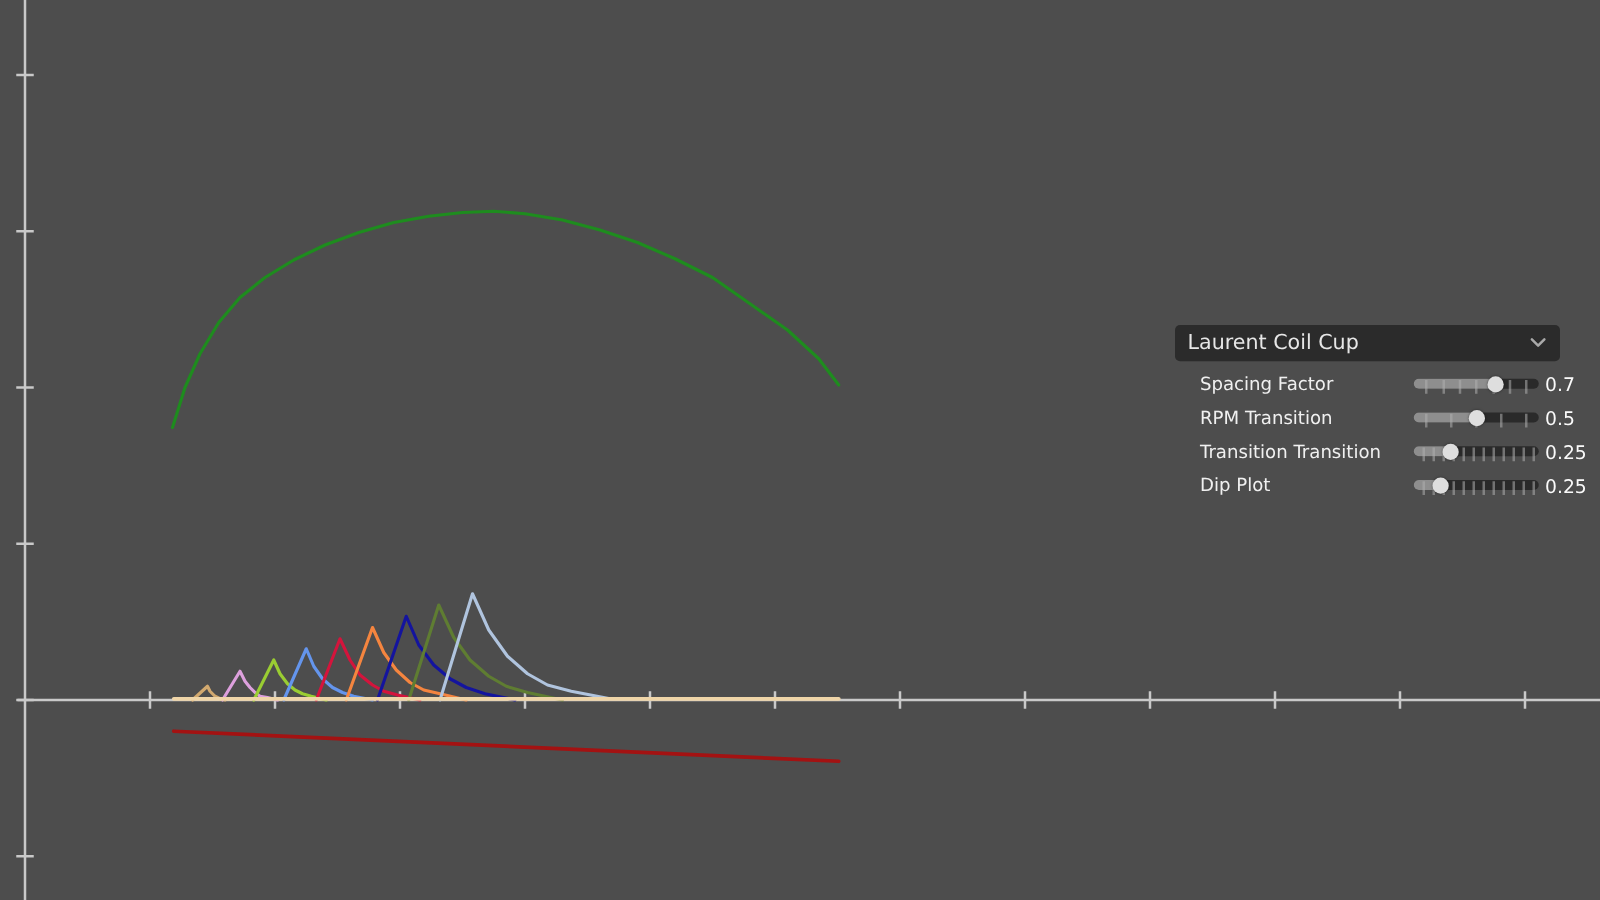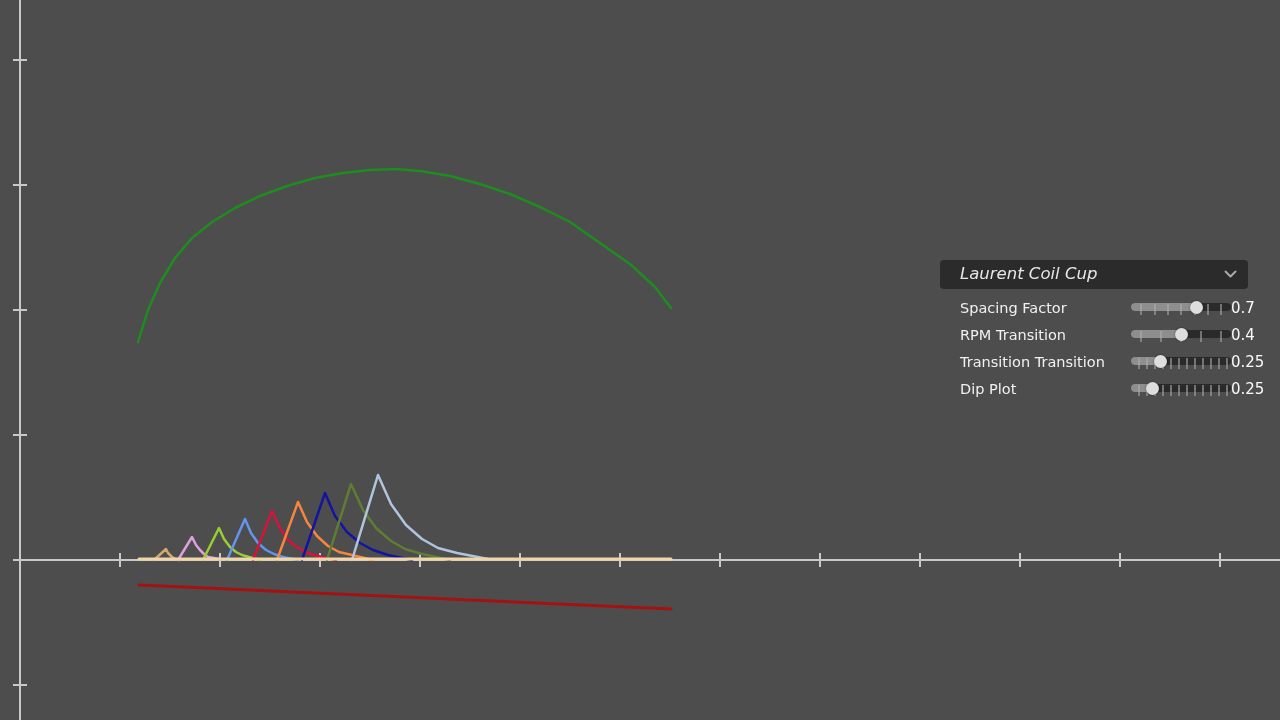--- a/index.html
+++ b/index.html
@@ -3,32 +3,32 @@
 <meta charset="utf-8">
 <style>
   html,body{margin:0;padding:0;}
   body{width:1280px;height:720px;overflow:hidden;background:#4D4D4D;
        font-family:"DejaVu Sans","Liberation Sans",sans-serif;}
   .stage{position:relative;width:1280px;height:720px;background:#4D4D4D;}
   #plot{position:absolute;left:0;top:0;width:1280px;height:720px;display:block;}
 
   .panel{position:absolute;left:940px;top:260px;width:308px;}
   .dropdown{height:29px;background:#2B2B2B;border-radius:4px;display:flex;
-            align-items:center;justify-content:space-between;padding:0 11px 0 20px;
-            box-sizing:border-box;margin-bottom:5px;cursor:pointer;font-style:italic;}
+            align-items:center;justify-content:space-between;padding:0 11px 0 10px;
+            box-sizing:border-box;margin-bottom:5px;cursor:pointer;}
   .dropdown .ddtext{color:#E6E6E6;font-size:16.5px;line-height:1;}
   .row{display:flex;align-items:center;height:27px;}
   .lbl{flex:0 0 171px;color:#F0F0F0;font-size:14.5px;white-space:nowrap;margin-left:20px;}
   .slider{position:relative;width:100px;height:27px;flex:0 0 100px;cursor:pointer;}
   .track{position:absolute;left:0;top:9px;width:100px;height:8px;background:#2A2A2A;border-radius:4px;}
   .fill{position:absolute;left:0;top:9px;height:8px;background:#8E8E8E;border-radius:4px;}
   .tick{position:absolute;top:10px;width:2px;height:11px;background:rgba(175,175,175,0.55);}
   .knob{position:absolute;top:7px;width:13px;height:13px;border-radius:50%;
         background:#DEDEDE;box-shadow:0 0 2px rgba(0,0,0,0.5);}
-  .val{color:#FAFAFA;font-size:15px;white-space:nowrap;}
+  .val{color:#FAFAFA;font-size:15px;margin-left:5px;white-space:nowrap;}
   .checkbox{width:14px;height:14px;background:#353535;border-radius:3px;cursor:pointer;}
 </style>
 </head>
 <body>
 
 <div class="stage">
   <svg id="plot" viewBox="0 0 1280 720">
       <line x1="20" y1="0" x2="20" y2="720" stroke="#C9C9C9" stroke-width="2"></line>
       <line x1="13" y1="60" x2="27" y2="60" stroke="#C9C9C9" stroke-width="2"></line>
       <line x1="13" y1="185" x2="27" y2="185" stroke="#C9C9C9" stroke-width="2"></line>
@@ -95,21 +95,21 @@
           <div class="slider">
             <div class="track"></div>
             <div class="fill" style="width: 50px;"></div>
             <div class="tick" style="left: 9px;"></div>
             <div class="tick" style="left: 29px;"></div>
             <div class="tick" style="left: 49px;"></div>
             <div class="tick" style="left: 69px;"></div>
             <div class="tick" style="left: 89px;"></div>
             <div class="knob" style="left: 43.5px;"></div>
           </div>
-          <div class="val">0.4</div>
+          <div class="val">0.5</div>
         </div>
         <div class="row">
           <div class="lbl">Transition Transition</div>
           <div class="slider">
             <div class="track"></div>
             <div class="fill" style="width: 29px;"></div>
             <div class="tick" style="left: 7px;"></div>
             <div class="tick" style="left: 15px;"></div>
             <div class="tick" style="left: 23px;"></div>
             <div class="tick" style="left: 31px;"></div>

